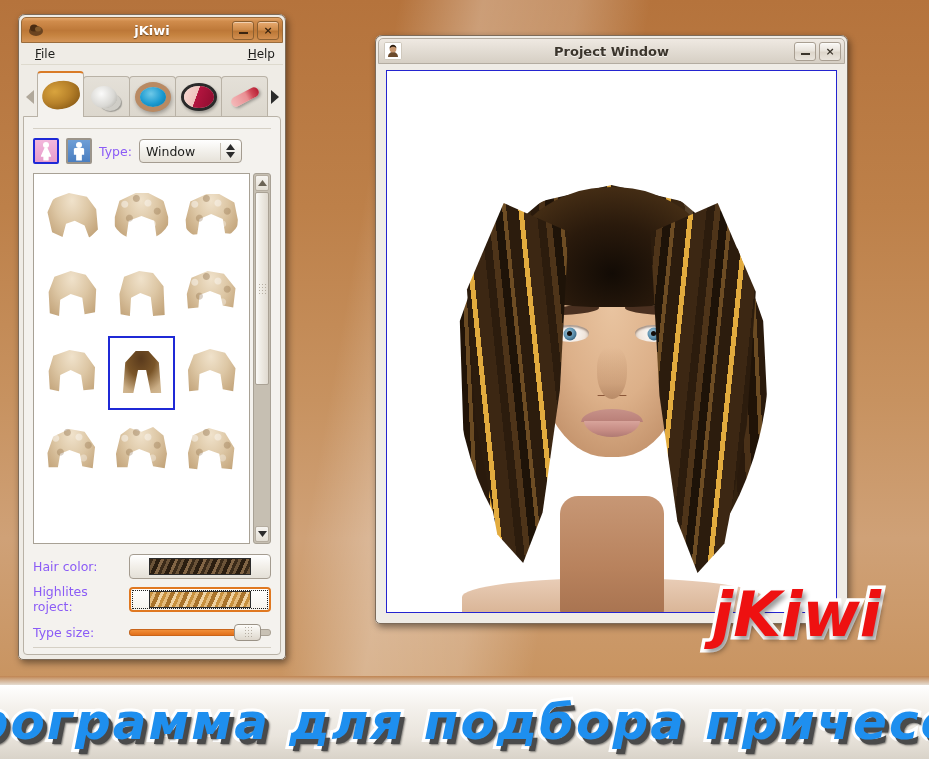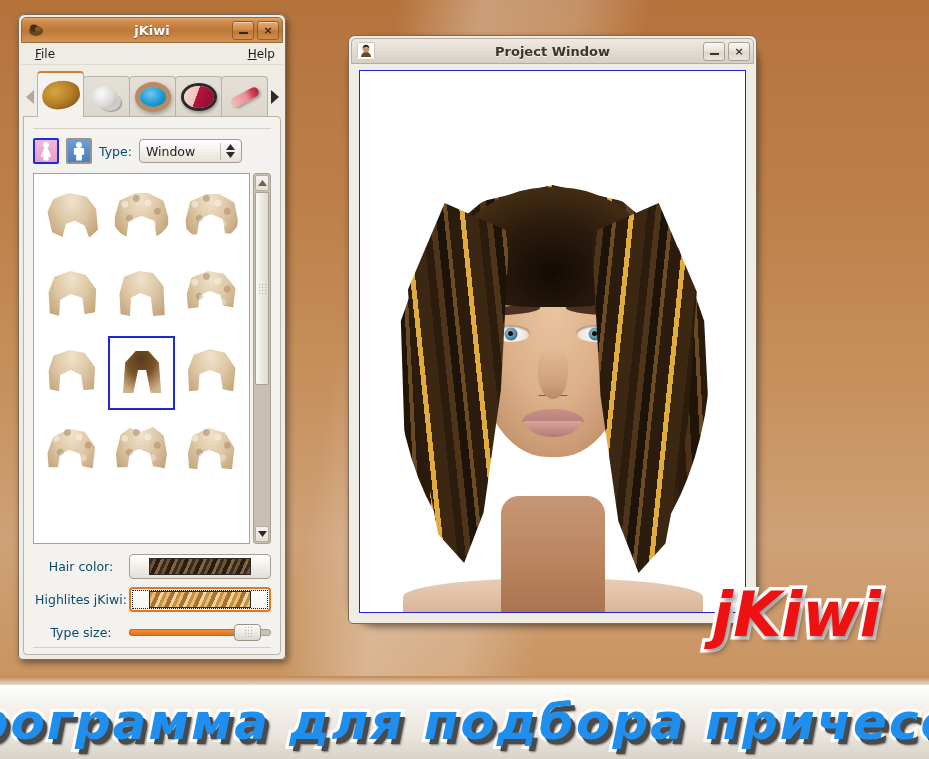--- a/index.html
+++ b/index.html
@@ -182,21 +182,21 @@
     position:relative;
   }
   .gbtn.female { background:linear-gradient(180deg,#f3b7dc 0%, #e79ccb 100%); border:2px solid #1f29d6; }
   .gbtn.male   { background:linear-gradient(180deg,#6e9ed6 0%, #4a7ec0 100%); border:2px solid #9b948a; }
   .gicon { width:12px; height:19px; position:relative; }
   .gicon .head { position:absolute; left:50%; top:0; transform:translateX(-50%); width:6px;height:6px;border-radius:50%; background:#fff; }
   .gicon .body { position:absolute; left:50%; top:6px; transform:translateX(-50%); width:11px; height:13px; background:#fff; }
   .gicon.f .body { clip-path:polygon(38% 0, 62% 0, 100% 72%, 74% 72%, 74% 100%, 26% 100%, 26% 72%, 0 72%); }
   .gicon.m .body { clip-path:polygon(20% 0, 80% 0, 100% 12%, 100% 55%, 76% 55%, 76% 100%, 24% 100%, 24% 55%, 0 55%, 0 12%); }
 
-  .lbl { font-size:12.5px; color:#0c4a6e; }
+  .lbl { font-size:12.5px; color:#8b5cf6; }
   .combo {
     flex:1 1 auto; height:24px; display:flex; align-items:center;
     border:1px solid #a49c90; border-radius:4px;
     background:linear-gradient(180deg,#ffffff 0%, #f3f1ec 48%, #e6e2d9 100%);
     padding:0 2px 0 6px; cursor:pointer; max-width:103px;
   }
   .combo-val { flex:1 1 auto; font-size:12.5px; color:#1d1d1b; }
   .combo-sep { width:1px; height:17px; background:#c3bcb0; margin:0 5px 0 2px; }
   .spin { display:flex; flex-direction:column; gap:2px; padding-right:4px; }
 
@@ -256,21 +256,21 @@
     background:linear-gradient(90deg,#fbfaf8 0%, #efece5 40%, #e0dad0 100%);
     border:1px solid #aaa295; border-radius:2px; cursor:pointer;
     display:flex; align-items:center; justify-content:center;
   }
   .grip { width:8px;height:12px;
     background-image:radial-gradient(circle, #b0a89b 0.7px, transparent 1px);
     background-size:3px 3px; opacity:.9; }
 
   
   .ctrls { margin-top:9px; }
-  .crow { display:flex; align-items:center; height:26px; margin-bottom:7px;text-align:center; }
+  .crow { display:flex; align-items:center; height:26px; margin-bottom:7px; }
   .crow .lbl { width:96px; flex:0 0 auto; }
   .colorbtn {
     flex:1 1 auto; height:25px; border:1px solid #a49c90; border-radius:4px;
     background:linear-gradient(180deg,#ffffff 0%, #f2efe9 50%, #e4e0d7 100%);
     display:flex; align-items:center; justify-content:center; cursor:pointer;
   }
   .colorbtn.focused {
     border:2px solid #e07820;
     background:linear-gradient(180deg,#ffffff 0%, #f6f3ed 100%);
     outline:1px dotted #1d1d1b; outline-offset:-4px;
@@ -286,21 +286,21 @@
   .sl-track { position:absolute; left:0; right:0; height:7px; border-radius:3px; background:#c8c1b4; border:1px solid #aaa295; }
   .sl-fill { position:absolute; left:0; height:7px; border-radius:3px 0 0 3px; background:linear-gradient(180deg,#f08f3a 0%, #e2701a 100%); width:76%; border:1px solid #c9651a; }
   .sl-knob {
     position:absolute; left:74%; width:27px; height:17px; border-radius:4px;
     background:linear-gradient(180deg,#fdfcfa 0%, #efece5 45%, #ddd7cc 100%);
     border:1px solid #9a9286; display:flex; align-items:center; justify-content:center;
   }
   .foot-hr { height:1px; background:#d5d0c5; margin-top:2px; }
 
   
-  #projwin { left:348px; top:35px; width:409px; height:589px;border-radius:27px; }
+  #projwin { left:375px; top:35px; width:473px; height:589px; }
   #projwin .win-frame { background:#efece6; display:flex; flex-direction:column; }
   .canvas {
     flex:1 1 auto; margin:6px 8px 8px 8px;
     border:1px solid #2424d0; background:#ffffff;
     position:relative; overflow:hidden;
   }
 
   
   .portrait { position:absolute; left:50%; bottom:-4px; transform:translateX(-50%); width:330px; height:465px; }
   .neck { position:absolute; left:50%; transform:translateX(-50%); bottom:0; width:104px; height:120px;
@@ -571,21 +571,21 @@
       </div>
 
       <div class="ctrls">
         <div class="crow">
           <div class="lbl">Hair color:</div>
           <div class="colorbtn">
               <span class="swatch sw-dark"></span>
             </div>
         </div>
         <div class="crow">
-          <div class="lbl">Highlites jKiwi:</div>
+          <div class="lbl">Highlites roject:</div>
           <div class="colorbtn focused">
               <span class="swatch sw-light"></span>
             </div>
         </div>
         <div class="crow" style="margin-bottom:2px">
           <div class="lbl">Type size:</div>
           <div class="slider">
             <span class="sl-track"></span>
             <span class="sl-fill"></span>
             <span class="sl-knob">

